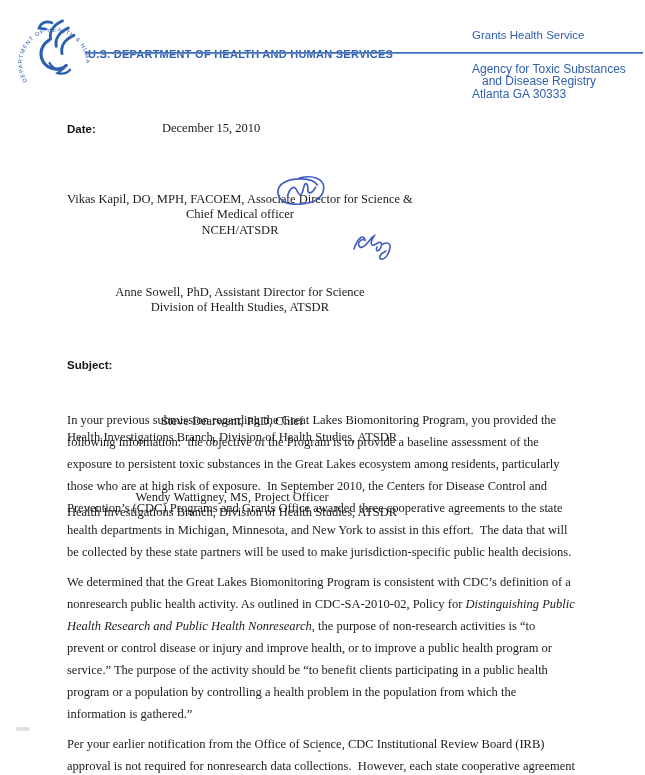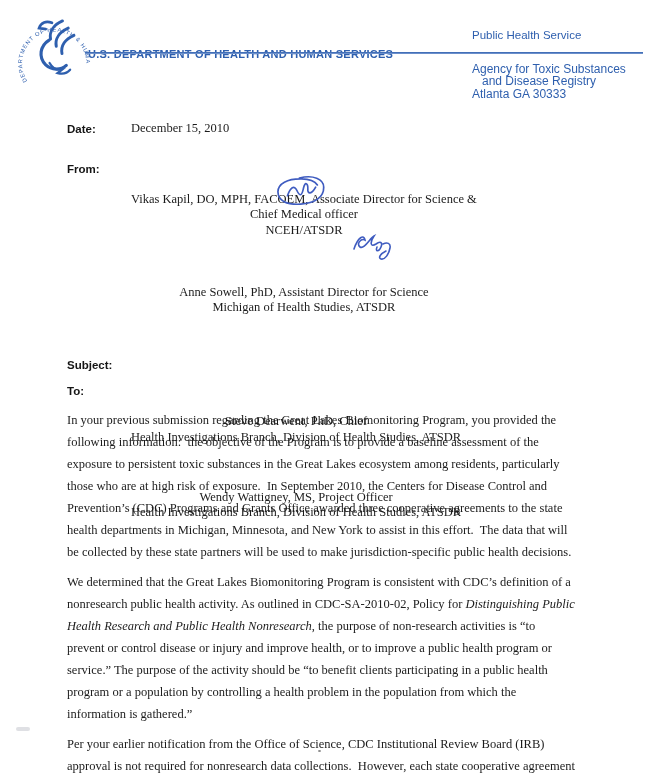--- a/index.html
+++ b/index.html
@@ -34,21 +34,21 @@
   .agency{
     position:absolute;left:472px;top:63px;
     font-family:"Liberation Sans", sans-serif;
     font-size:12px;line-height:12.4px;color:var(--accent);
     white-space:pre-wrap;
   }
   
   .memo{position:absolute;left:67px;top:121px;width:522px;}
   .row{display:flex;}
   .row .lbl{
-    flex:none;width:64px;
+    flex:none;width:95px;
     font-family:"Liberation Sans", sans-serif;
     font-weight:700;font-size:11.5px;color:#151515;
     padding-top:2px;
   }
   .row .val{
     font-size:12.5px;line-height:15.6px;
     white-space:pre-wrap;
     text-align:center;
   }
   .row-date{margin-bottom:24px;}
@@ -93,52 +93,50 @@
       <path stroke-width="3.1" d="M63 22.5 C54 26.5 49 33.5 50.5 41.5"></path>
       <path stroke-width="3.1" d="M69 30 C60 34 55 41 56.5 49"></path>
       <path stroke-width="2.8" d="M46 17 C40 14.5 34.5 16.5 32.5 22.5 L39.5 23.5"></path>
       <path stroke-width="3.3" d="M43 35 C33.5 41 31.5 53 39.5 61 C45.5 66.5 55 67 61 61.5"></path>
       <path stroke-width="2.4" d="M43.5 59 q4.5 8 13 7 l-4.5 3.5 q8.5 2 13 -3.5"></path>
     </g>
   </svg>
 
   <div class="dept-title">U.S. DEPARTMENT OF HEALTH AND HUMAN SERVICES</div>
 
-  <div class="phs">Public Health Service</div>
+  <div class="phs">Grants Health Service</div>
 
   <div class="head-rule"></div>
 
   <div class="agency">Agency for Toxic Substances
    and Disease Registry
 Atlanta GA 30333</div>
 
   <div class="memo">
 
     <div class="row row-date">
       <div class="lbl">Date:</div>
       <div class="val">December 15, 2010</div>
     </div>
 
     <div class="row row-from">
-      <div class="lbl">From:</div>
       <div class="val">
         <div class="blk1">Vikas Kapil, DO, MPH, FACOEM, Associate Director for Science &amp;
 Chief Medical officer
 NCEH/ATSDR</div>
         <div>Anne Sowell, PhD, Assistant Director for Science
-Michigan of Health Studies, ATSDR</div>
+Division of Health Studies, ATSDR</div>
       </div>
     </div>
 
     <div class="row row-subject">
       <div class="lbl">Subject:</div>
     </div>
 
     <div class="row">
-      <div class="lbl">To:</div>
       <div class="val">
         <div class="to-blk1">Steve Dearwent, PhD, Chief
 Health Investigations Branch, Division of Health Studies, ATSDR</div>
         <div>Wendy Wattigney, MS, Project Officer
 Health Investigations Branch, Division of Health Studies, ATSDR</div>
       </div>
     </div>
 
   </div>
 

